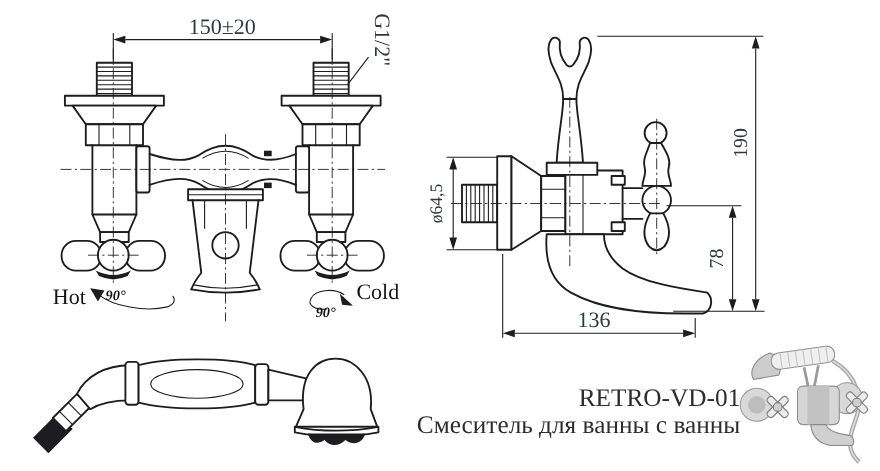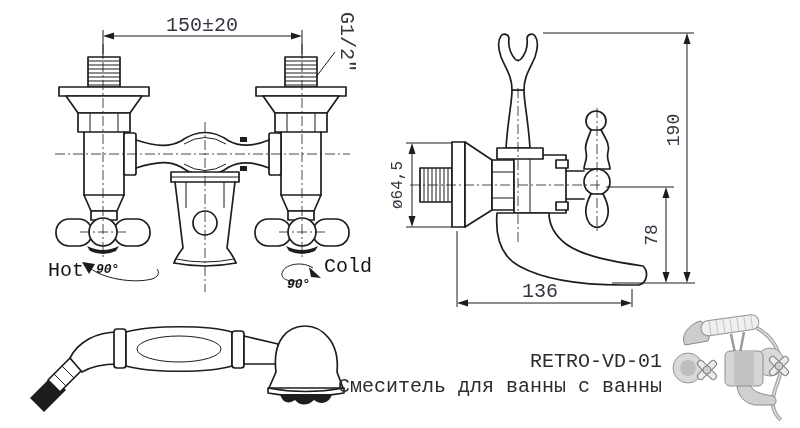--- a/index.html
+++ b/index.html
@@ -1,37 +1,37 @@
 <!DOCTYPE html>
 <html style="--line: #1d1d1f; --dim-text: #333640; --label-text: #141414; --product-text: #2d2d2f; --bg: #ffffff;"><head>
 <meta charset="utf-8">
 <style>
   html,body{margin:0;padding:0;background:#fff;}
   #stage{
     position:relative;width:800px;height:428px;overflow:hidden;
     background:var(--bg,#ffffff);
-    font-family:Liberation Mono, monospace;
+    font-family:Liberation Serif, serif;
   }
   svg{position:absolute;left:0;top:0;}
   
   .ln  {fill:none;stroke:var(--line,#1d1d1f);stroke-width:1.7;stroke-linejoin:round;stroke-linecap:round;}
   .lnf {fill:#ffffff;stroke:var(--line,#1d1d1f);stroke-width:1.7;stroke-linejoin:round;}
   .ln1 {fill:none;stroke:var(--line,#1d1d1f);stroke-width:1;}
   .dim {fill:none;stroke:var(--line,#1d1d1f);stroke-width:1;}
   .cl  {fill:none;stroke:var(--line,#1d1d1f);stroke-width:.8;stroke-dasharray:10 3 2 3;}
   .arw {fill:var(--line,#1d1d1f);stroke:none;}
   .blk {fill:var(--line,#1d1d1f);stroke:none;}
   text.dimtxt{fill:var(--dim-text,#333640);font-size:20px;}
   text.dimtxt.sm{font-size:16px;}
   text.dimtxt.md{font-size:18px;}
   text.lbl{fill:var(--label-text,#141414);font-size:20px;}
   text.deg{fill:var(--label-text,#141414);font-size:13px;font-style:italic;font-weight:bold;}
   .ptxt{
-    position:absolute;right:138px;white-space:nowrap;
-    color:var(--product-text,#2d2d2f);font-size:20px;line-height:25px;text-align:center;
+    position:absolute;right:127px;white-space:nowrap;
+    color:var(--product-text,#2d2d2f);font-size:23px;line-height:25px;text-align:center;
   }
 </style>
 </head>
 <body>
 
 <div id="stage">
 
 <svg width="800" height="428" viewBox="0 0 800 428">
 
   <g>

